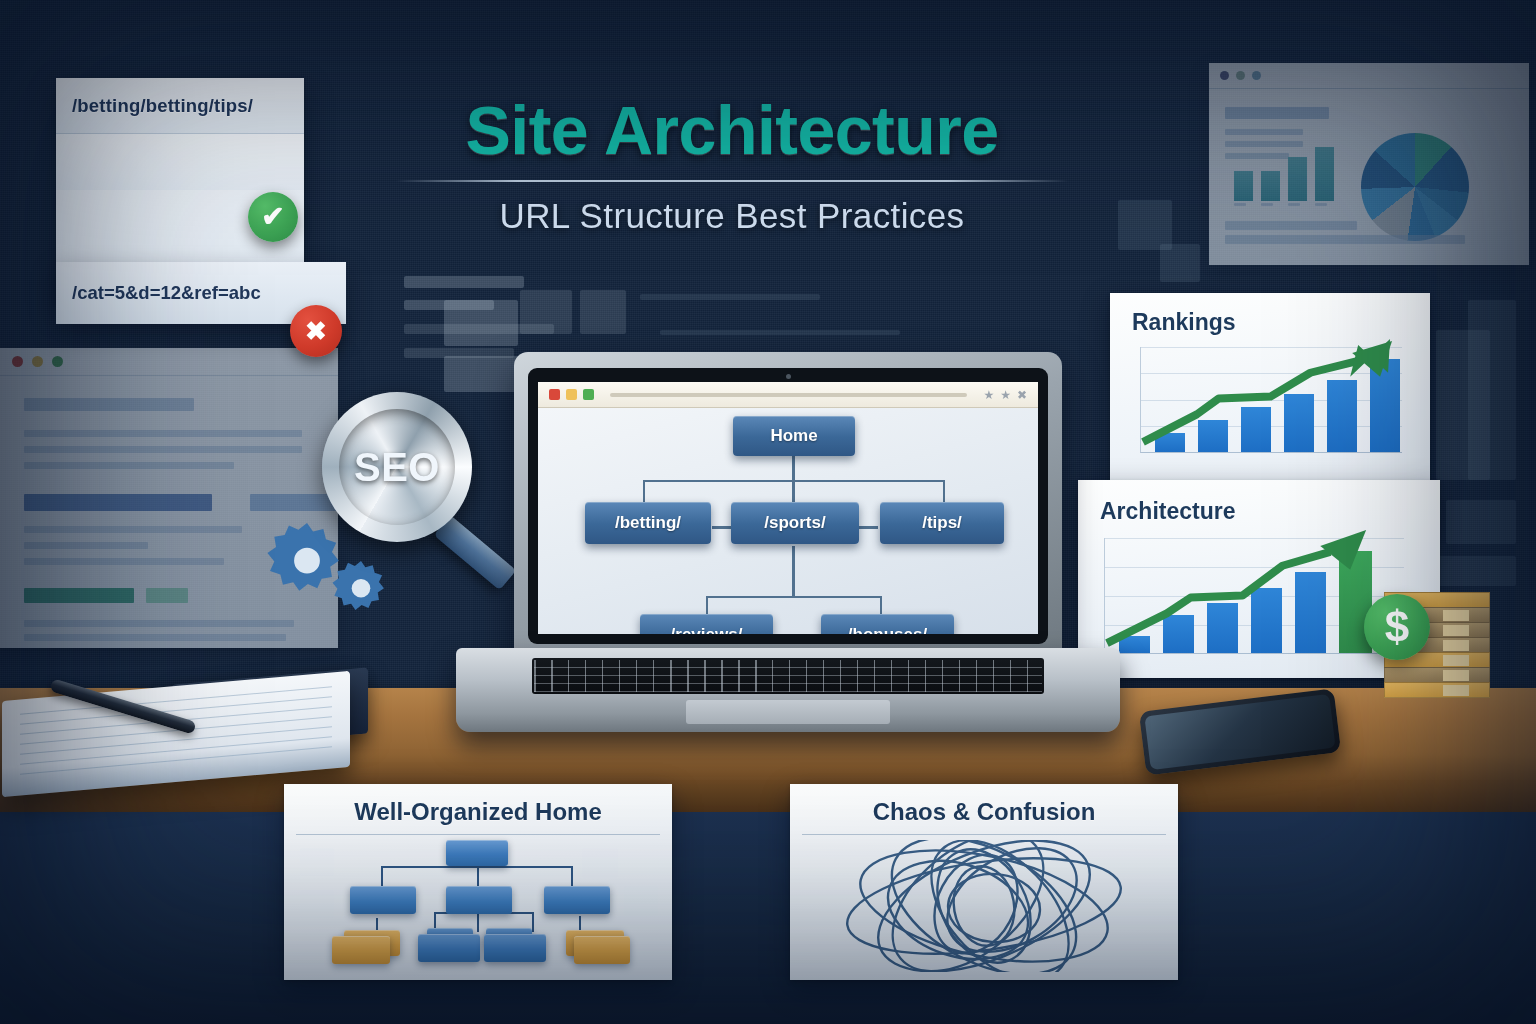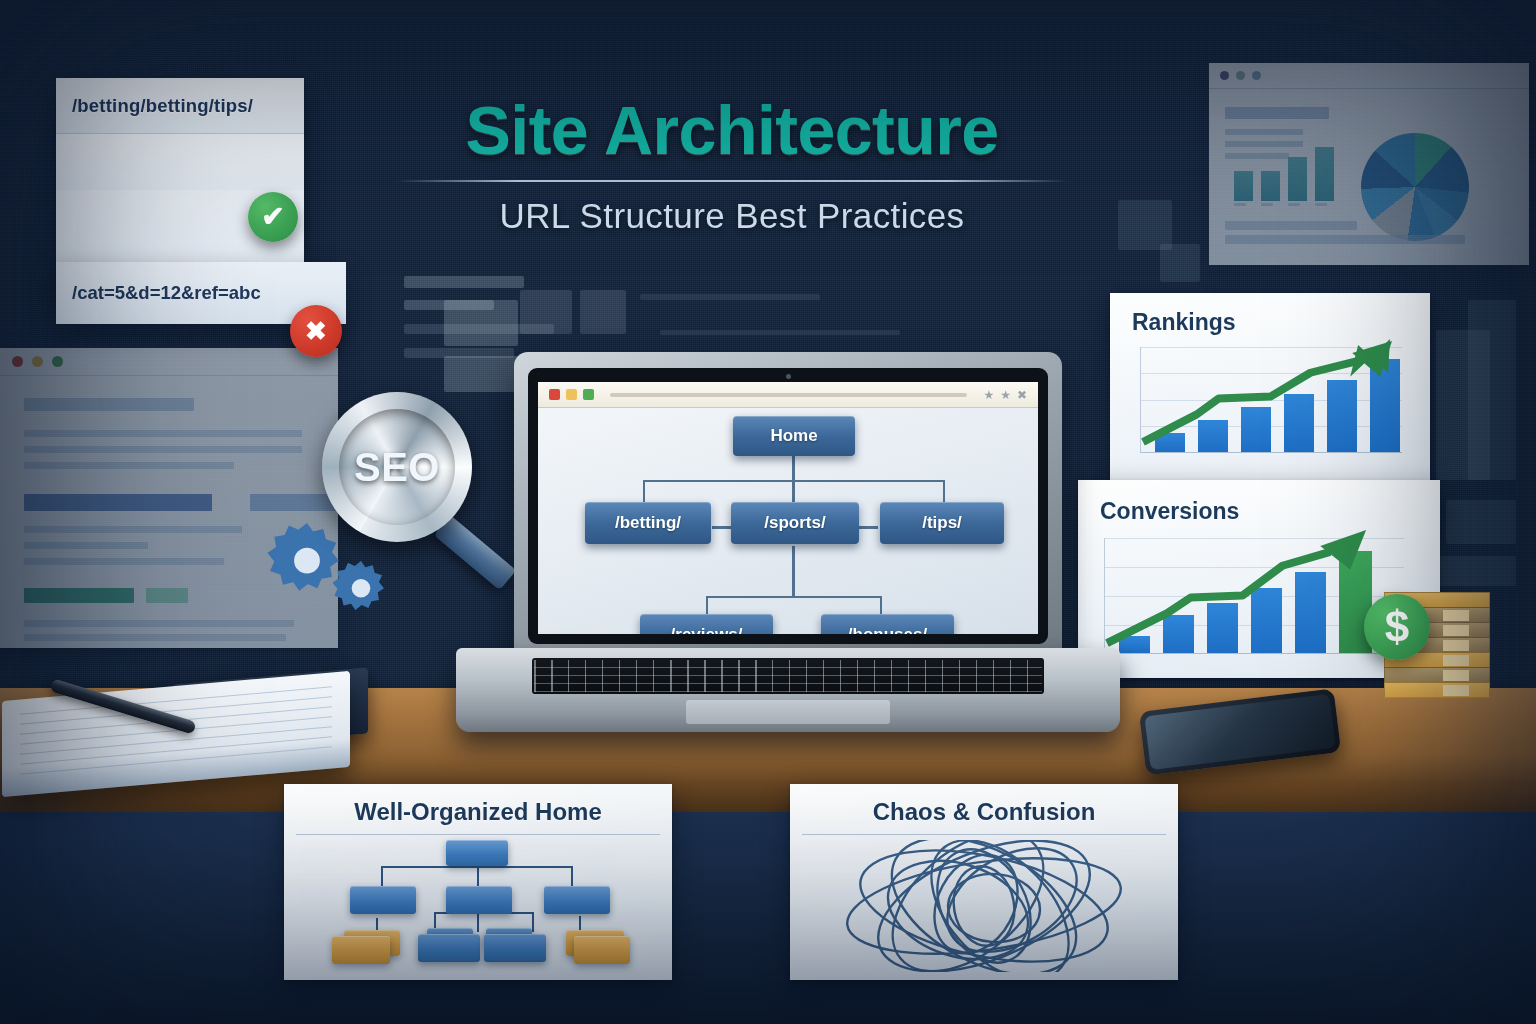--- a/index.html
+++ b/index.html
@@ -354,21 +354,21 @@
       <div class="cbar" style="left:229px;width:30px;height:93px;"></div>
       <svg class="trend" viewBox="0 0 262 106" preserveAspectRatio="none">
         <polyline points="2,96 56,68 78,52 130,50 170,26 218,14" fill="none" stroke="#2f8c4b" stroke-width="8" stroke-linejoin="round"></polyline>
         <polygon points="210,30 250,-8 248,26 218,-2" fill="#2f8c4b"></polygon>
         <polygon points="212,6 252,-6 240,30" fill="#2f8c4b"></polygon>
       </svg>
     </div>
   </div>
 
   <div class="card chart-card" id="conversions-card">
-    <div class="chart-title" style="left:22px;top:18px;font-size:23px;">Conversions</div>
+    <div class="chart-title" style="left:22px;top:18px;font-size:23px;">Architecture</div>
     <div class="plot" style="left:26px;top:58px;width:300px;height:116px;">
       <div class="grid-h" style="top:0;"></div>
       <div class="grid-h" style="top:29px;"></div>
       <div class="grid-h" style="top:58px;"></div>
       <div class="grid-h" style="top:87px;"></div>
       <div class="cbar" style="left:14px;width:31px;height:17px;"></div>
       <div class="cbar" style="left:58px;width:31px;height:38px;"></div>
       <div class="cbar" style="left:102px;width:31px;height:50px;"></div>
       <div class="cbar" style="left:146px;width:31px;height:65px;"></div>
       <div class="cbar" style="left:190px;width:31px;height:81px;"></div>

